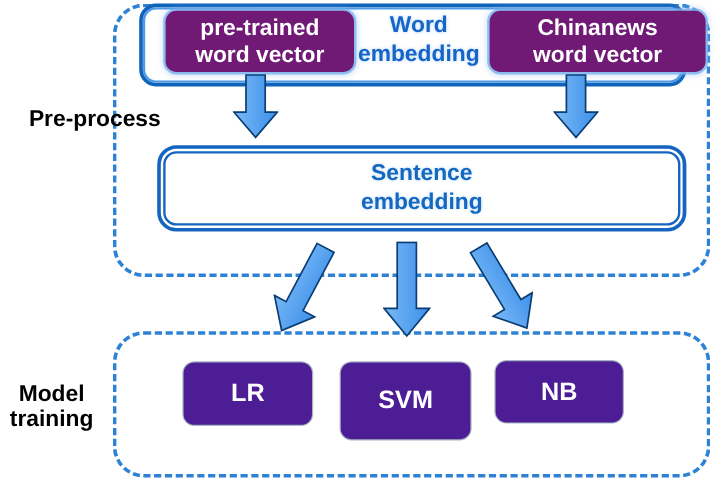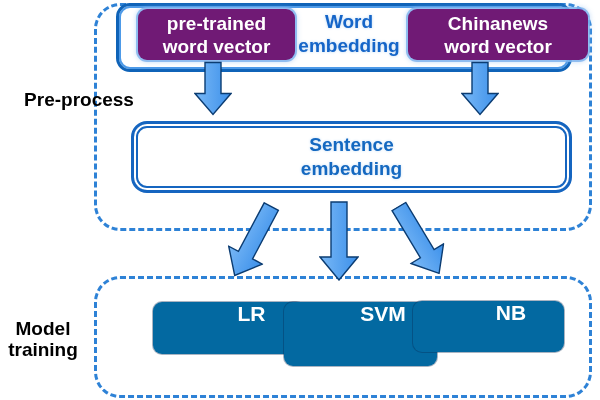--- a/index.html
+++ b/index.html
@@ -39,24 +39,24 @@
   .box-sentence{
     position:absolute;left:131px;top:121px;width:435px;height:66px;
     background:#ffffff;border:3px solid #1565c0;border-radius:16px;
     box-shadow:inset 0 0 0 2px #ffffff,inset 0 0 0 4px #1565c0;
     display:flex;align-items:center;justify-content:center;text-align:center;
     color:#1468c0;font-weight:700;font-size:19px;line-height:24px;
     text-shadow:0 0 3px #c3dcf5;z-index:2;
   }
   
   .modelbox{
-    position:absolute;background:#0369a1;border-radius:9px;
-    display:flex;align-items:flex-start;justify-content:center;
+    position:absolute;background:#4c1d95;border-radius:9px;
+    display:flex;align-items:center;justify-content:center;
     color:#ffffff;font-weight:700;font-size:21px;
-    box-shadow:0 0 0 1px rgba(10,40,80,0.35);z-index:3;padding-left:45px;
+    box-shadow:0 0 0 1px rgba(10,40,80,0.35);z-index:3;
   }
   .box-lr{left:153px;top:302px;width:107px;height:52px;}
   .box-svm{left:284px;top:302px;width:108px;height:64px;}
   .box-nb{left:413px;top:301px;width:106px;height:51px;}
   
   .grouplabel{
     position:absolute;color:#000000;font-weight:700;font-size:19px;line-height:21px;
     text-align:center;z-index:4;
   }
   .label-preprocess{left:24px;top:89px;width:110px;}

